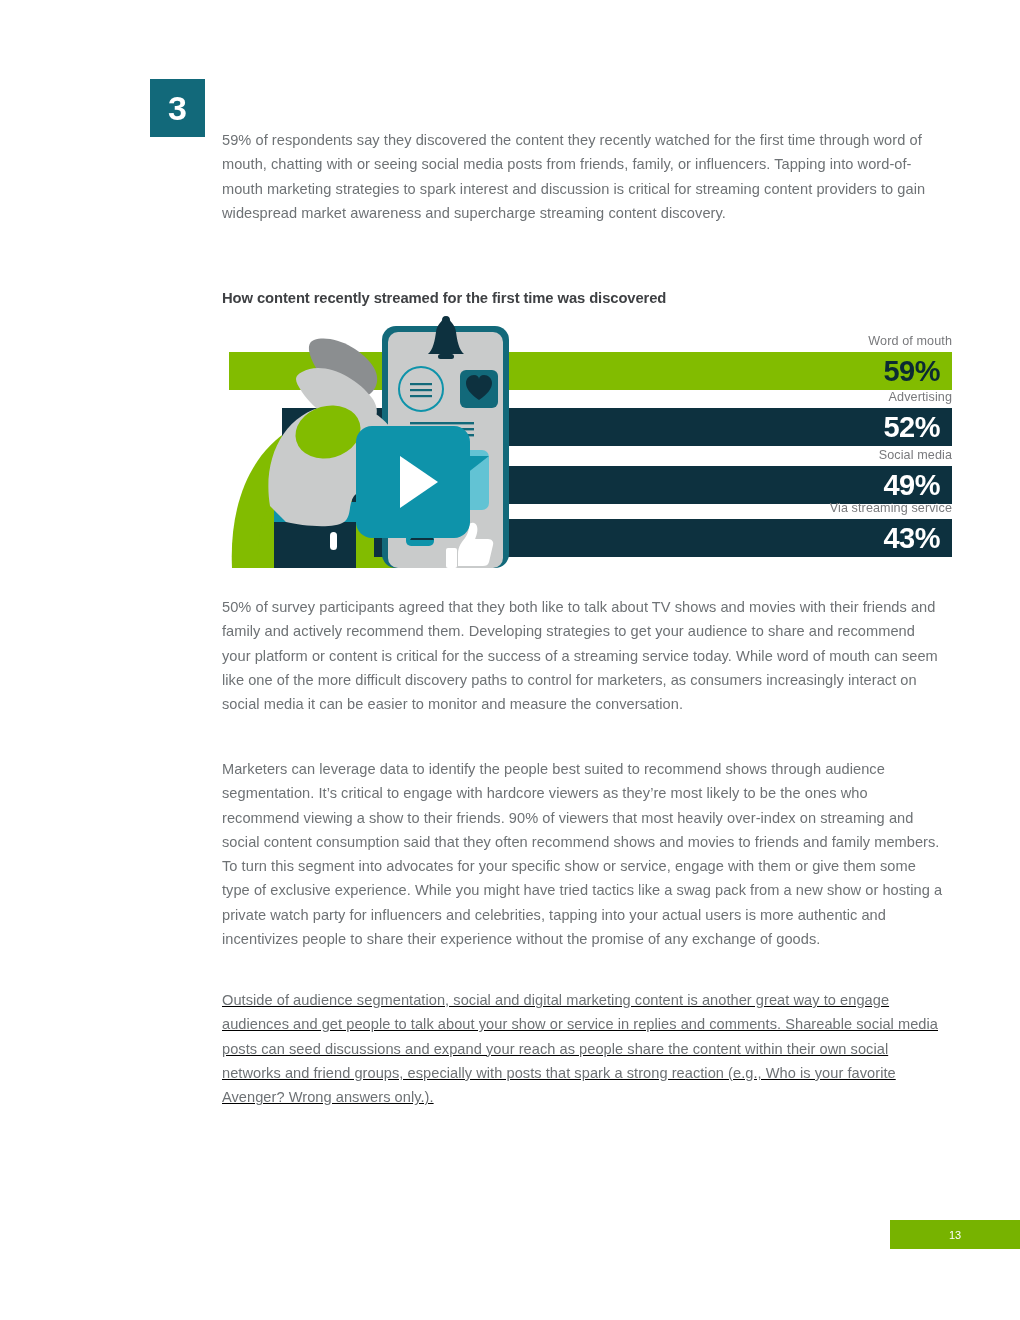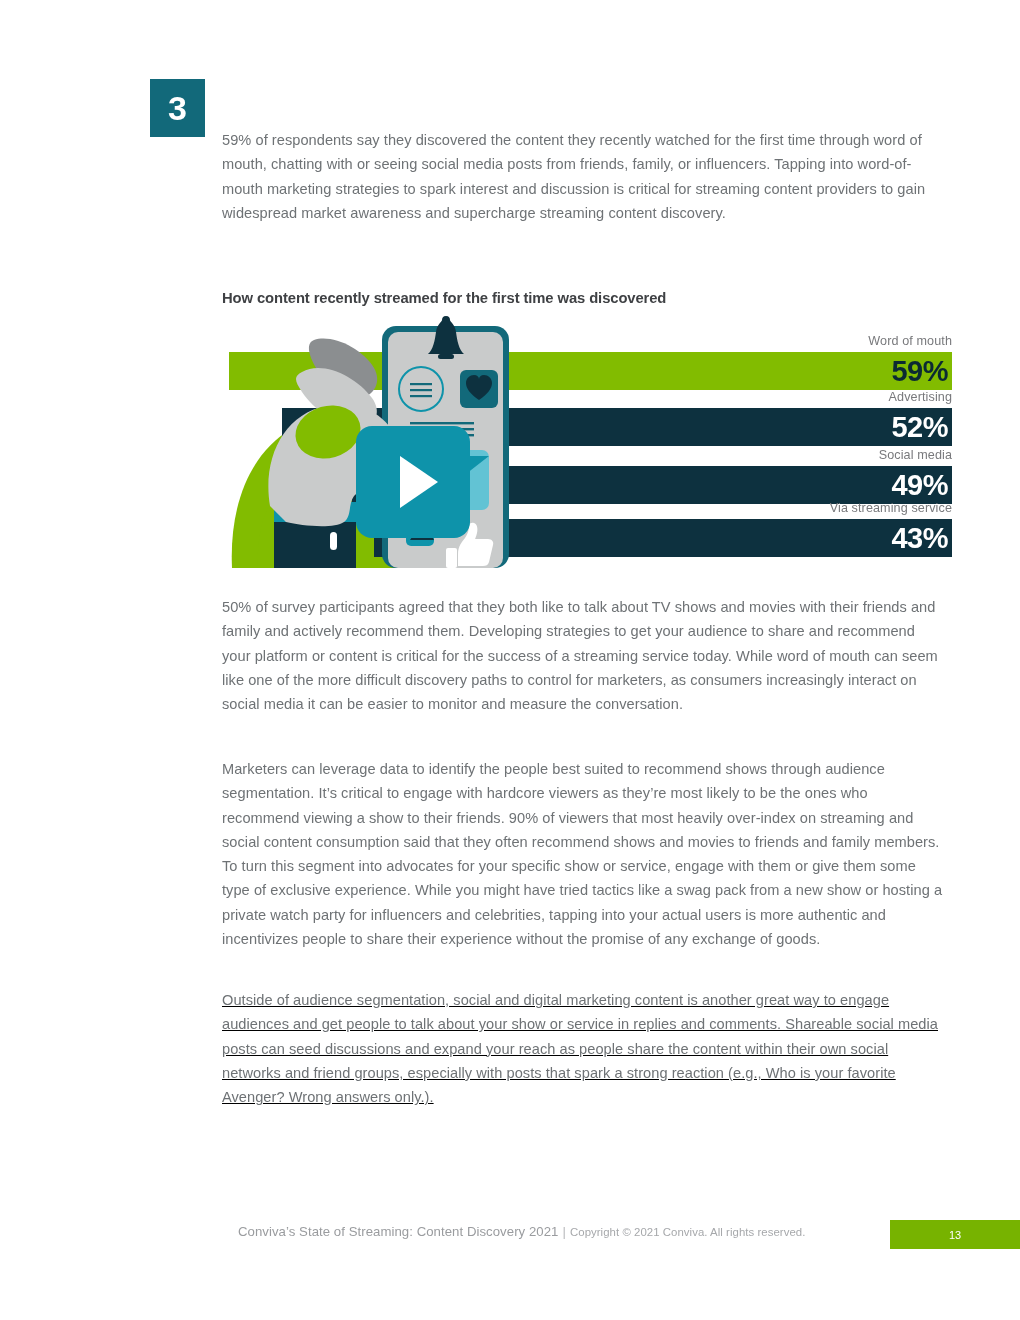--- a/index.html
+++ b/index.html
@@ -123,21 +123,21 @@
     right: 0;
     height: 38px;
     display: flex;
     align-items: center;
     justify-content: flex-end;
   }
   .bar-value {
     font-size: 29px;
     font-weight: bold;
     letter-spacing: -0.5px;
-    padding-right: 4px;
+    padding-right: 12px;
     line-height: 1;
   }
   .bar.green { background: #82bc00; }
   .bar.green .bar-value { color: #0b2a33; }
   .bar.navy { background: #0d313f; }
   .bar.navy .bar-value { color: #ffffff; }
 
   
   .footer {
     position: absolute;
@@ -306,19 +306,16 @@
 
   <div class="body-col" id="para-3">
     <p class="para">Marketers can leverage data to identify the people best suited to recommend shows through audience segmentation. It’s critical to engage with hardcore viewers as they’re most likely to be the ones who recommend viewing a show to their friends. 90% of viewers that most heavily over-index on streaming and social content consumption said that they often recommend shows and movies to friends and family members. To turn this segment into advocates for your specific show or service, engage with them or give them some type of exclusive experience. While you might have tried tactics like a swag pack from a new show or hosting a private watch party for influencers and celebrities, tapping into your actual users is more authentic and incentivizes people to share their experience without the promise of any exchange of goods.</p>
   </div>
 
   <div class="body-col" id="para-4">
     <p class="para">Outside of audience segmentation, social and digital marketing content is another great way to engage audiences and get people to talk about your show or service in replies and comments. Shareable social media posts can seed discussions and expand your reach as people share the content within their own social networks and friend groups, especially with posts that spark a strong reaction (e.g., Who is your favorite Avenger? Wrong answers only.).</p>
   </div>
 
   <div class="footer">
-    <div class="footer-text">
-      <span>Conviva’s State of Streaming: Content Discovery 2021</span><span class="sep">|</span><span class="footer-copy">Copyright © 2021 Conviva. All rights reserved.</span>
-    </div>
     <div class="page-badge">13</div>
   </div>
 
 </div>
 
 </body></html>

